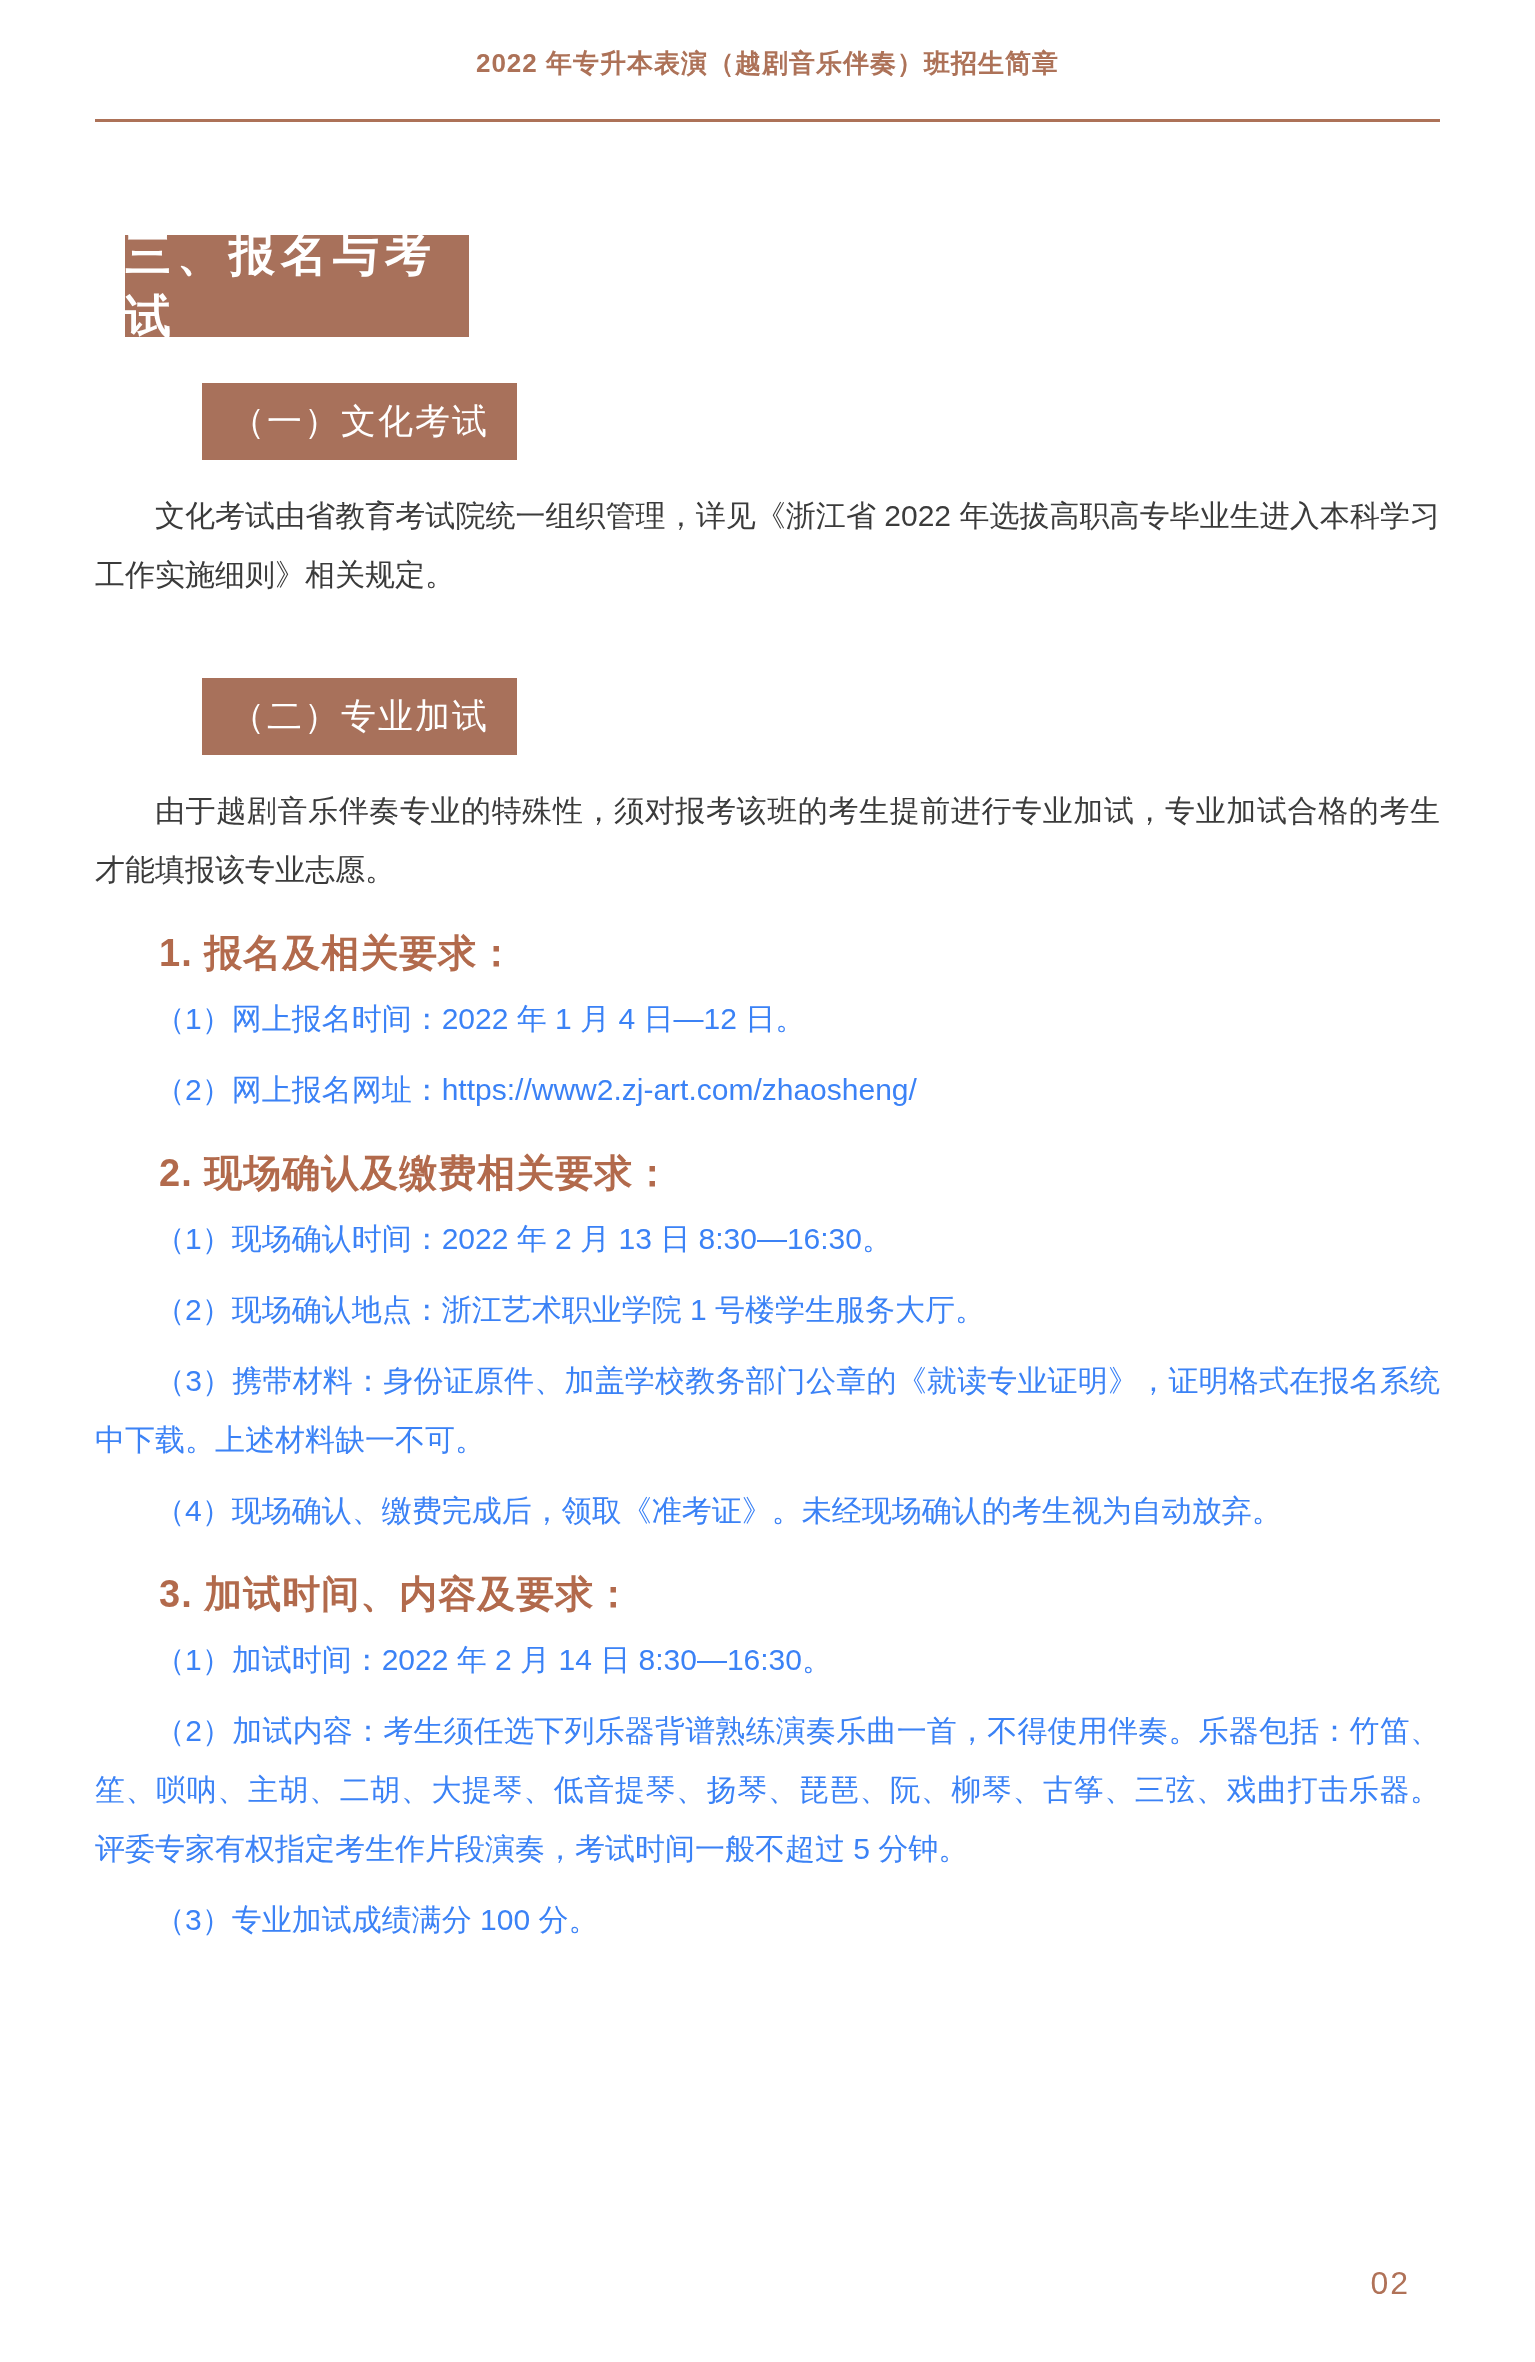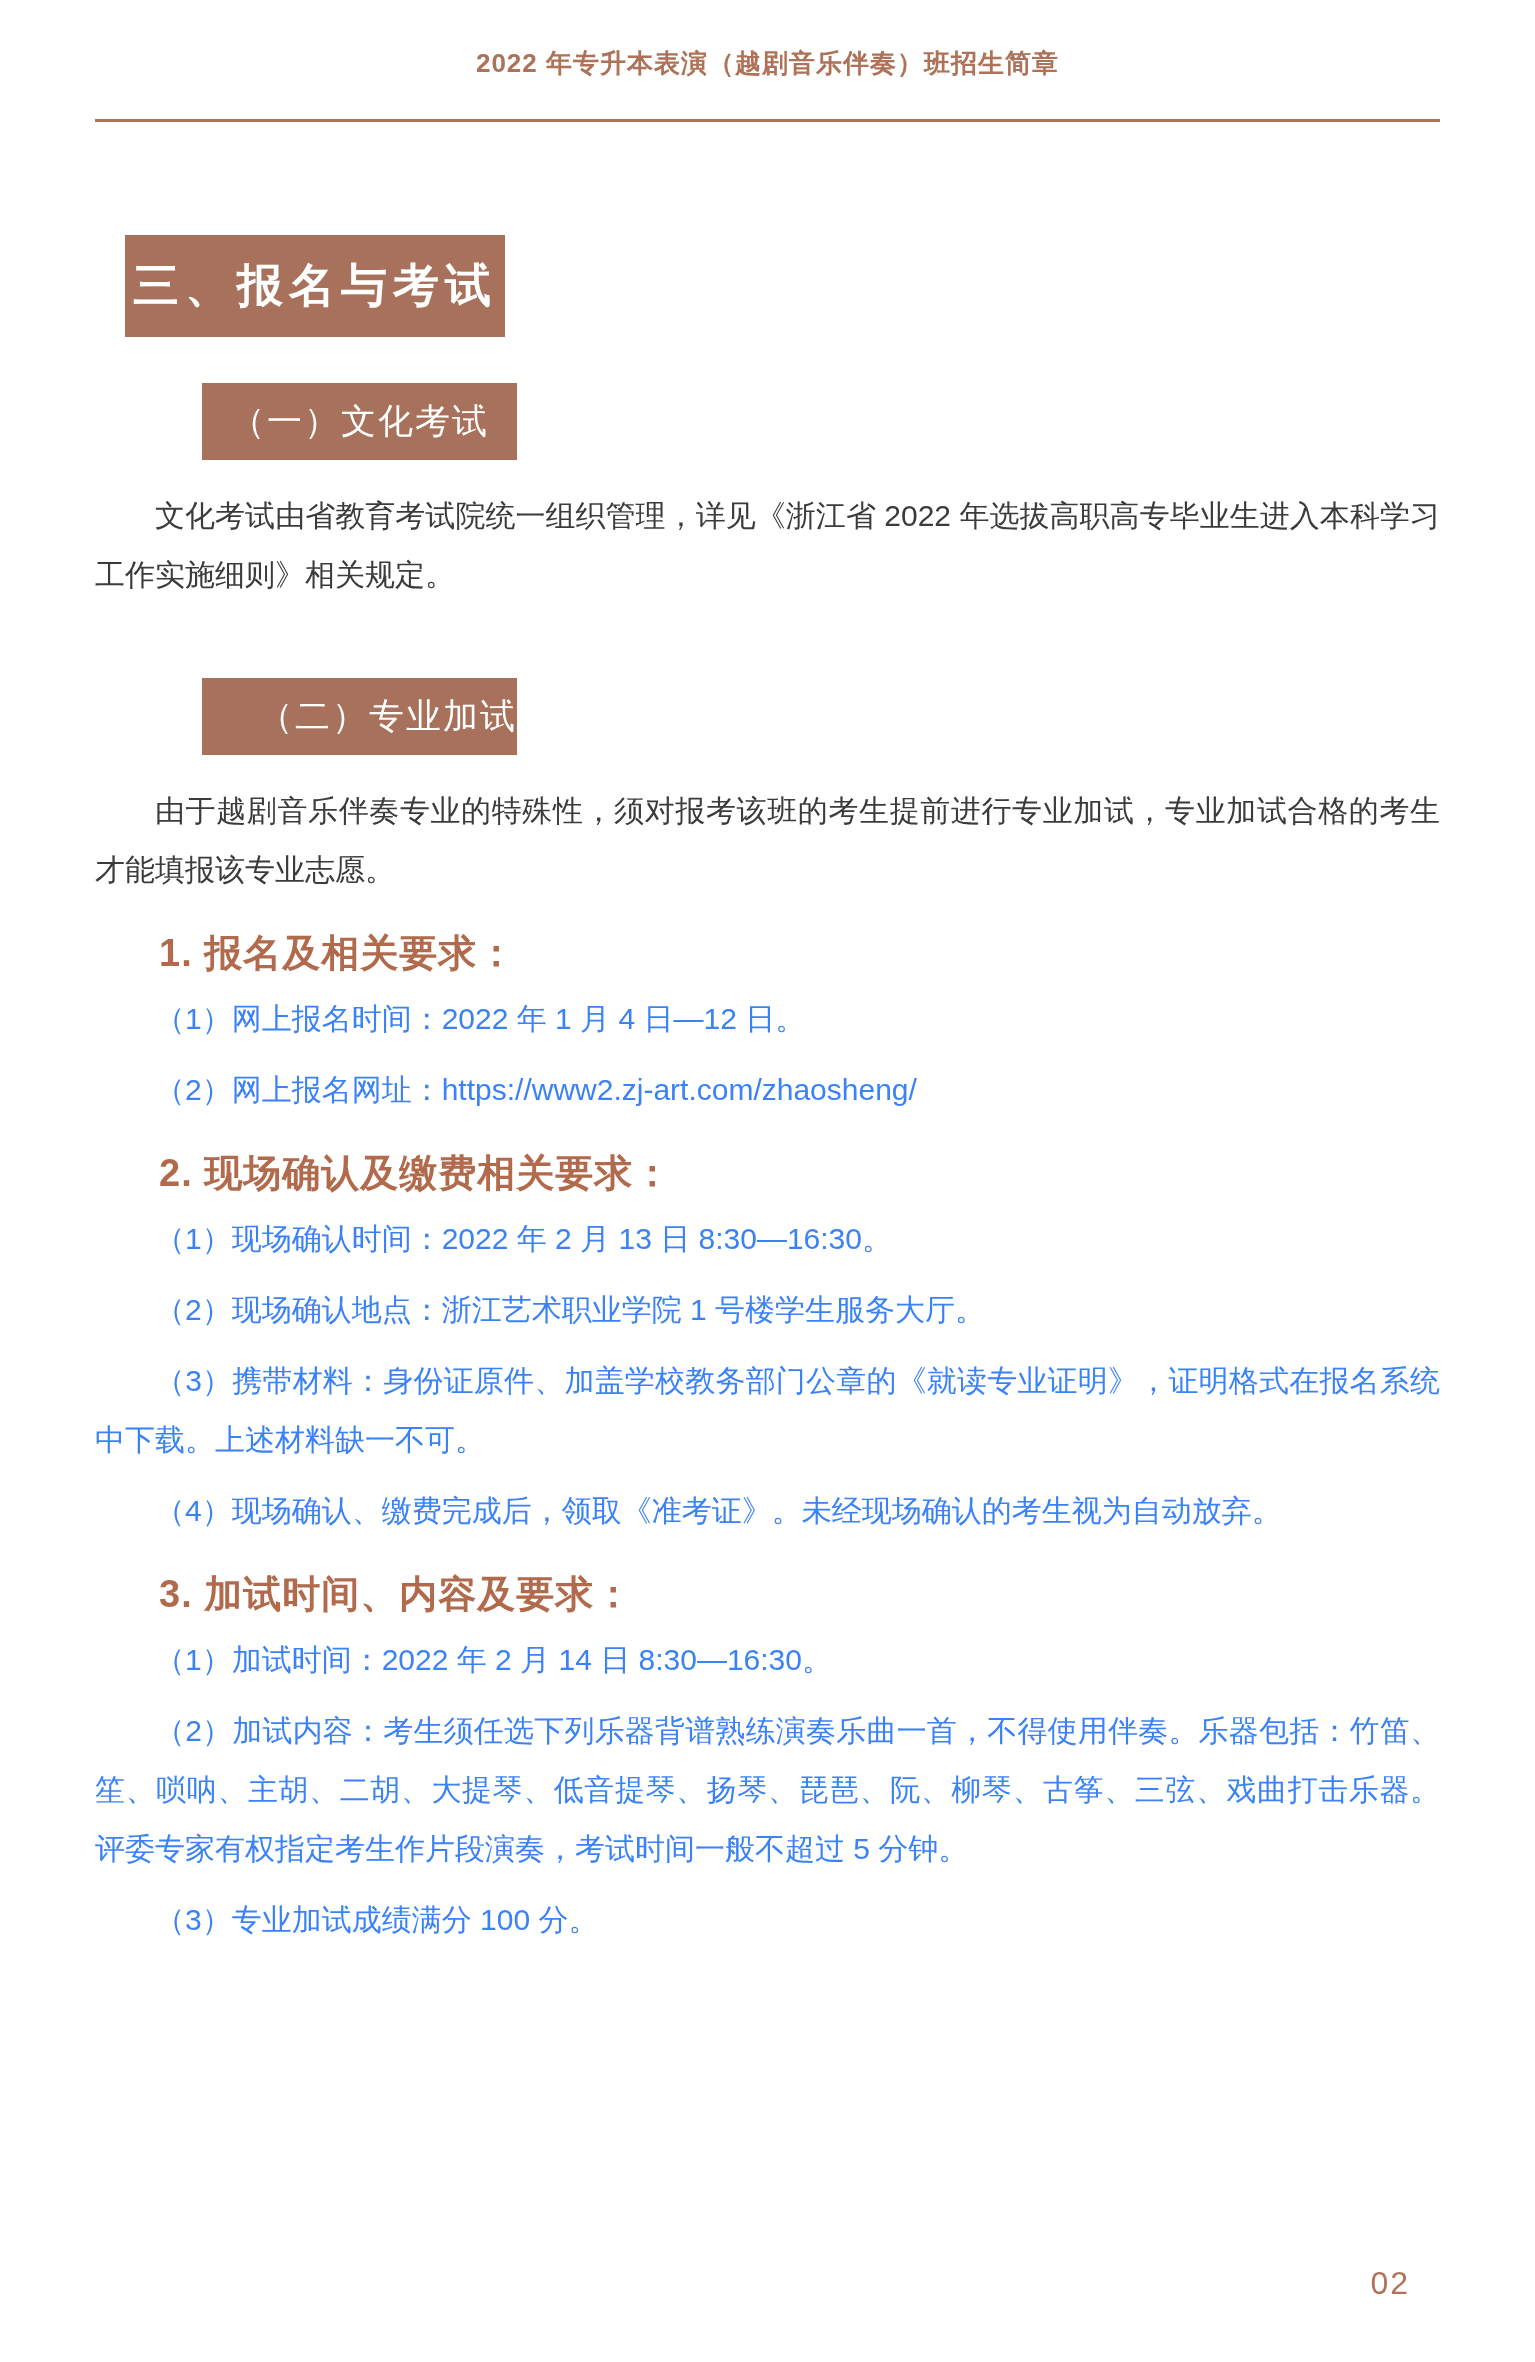--- a/index.html
+++ b/index.html
@@ -28,21 +28,21 @@
   }
   .header-rule {
     margin-top: 38px;
     border: 0;
     border-top: 3px solid #ad7258;
     width: 100%;
   }
   .main-title-box {
     margin-top: 113px;
     margin-left: 30px;
-    width: 380px;
+    width: 344px;
     height: 102px;
     background: #a8715b;
     color: #ffffff;
     display: flex;
     align-items: center;
     justify-content: center;
     font-family: "Liberation Serif", serif;
     font-weight: bold;
     font-size: 46px;
     letter-spacing: 6px;
@@ -53,21 +53,21 @@
     height: 77px;
     background: #a8715b;
     color: #ffffff;
     display: flex;
     align-items: center;
     justify-content: center;
     font-size: 35px;
     letter-spacing: 2px;
   }
   .sub-box-1 { margin-top: 46px; align-items: center; }
-  .sub-box-2 { margin-top: 74px; justify-content: flex-end; }
+  .sub-box-2 { margin-top: 74px; }
   .para {
     margin: 26px 0 0 0;
     font-size: 30px;
     line-height: 59px;
     color: #3b3b3b;
     text-indent: 2em;
     text-align: justify;
     overflow-wrap: break-word;
   }
   .num-heading {

